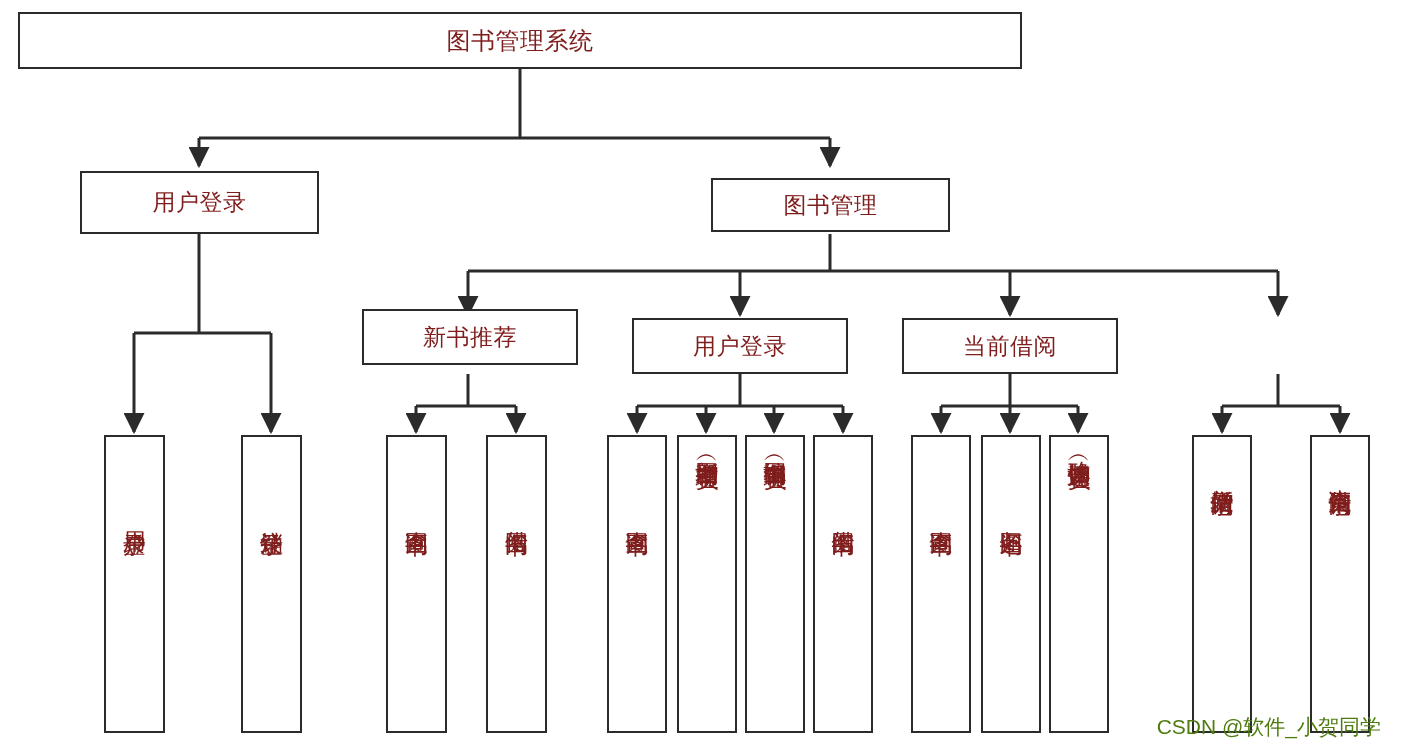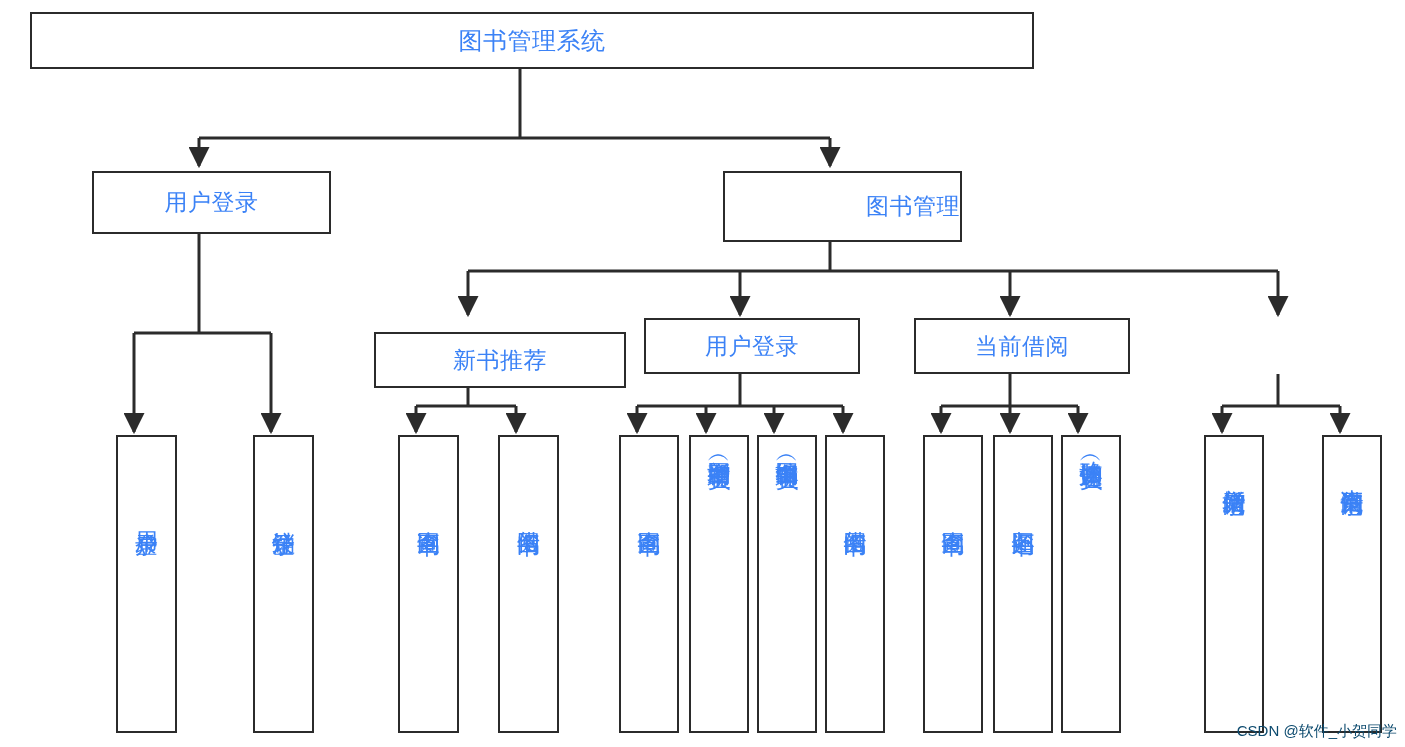--- a/index.html
+++ b/index.html
@@ -26,23 +26,22 @@
     pointer-events: none;
   }
   .node {
     position: absolute;
     box-sizing: border-box;
     border: 2px solid #2b2b2b;
     background: #ffffff;
     display: flex;
     align-items: center;
     justify-content: center;
-    color: #3b82f6;
+    color: #7f1d1d;
     z-index: 2;
-    margin-left: 12px;
   }
   .node .lbl {
     display: block;
     line-height: 1.25;
     letter-spacing: 0.5px;
   }
   
   .node.h .lbl {
     writing-mode: horizontal-tb;
     font-size: 23px;
@@ -57,24 +56,24 @@
   .node.v .lbl {
     writing-mode: vertical-rl;
     text-orientation: upright;
     font-size: 23px;
     line-height: 1.08;
     letter-spacing: 1px;
     white-space: nowrap;
   }
   #watermark {
     position: absolute;
-    right: 8px;
+    right: 24px;
     bottom: 6px;
-    font-size: 15px;
-    color: #0c4a6e;
+    font-size: 21px;
+    color: #4d7c0f;
     z-index: 5;
     white-space: nowrap;
   }
 </style>
 </head>
 <body>
 
 <div id="stage">
 
   <svg id="wires" viewBox="0 0 1405 747" width="1405" height="747">
@@ -127,25 +126,25 @@
     </g>
   </svg>
 
   <div class="node h root" style="left:18px; top:12px; width:1004px; height:57px;">
     <span class="lbl">图书管理系统</span>
   </div>
 
   <div class="node h" style="left:80px; top:171px; width:239px; height:63px;">
     <span class="lbl">用户登录</span>
   </div>
-  <div class="node h" style="left:711px; top:171px; width:239px; height:71px;justify-content:flex-end;">
+  <div class="node h" style="left:711px; top:178px; width:239px; height:54px;">
     <span class="lbl">图书管理</span>
   </div>
 
-  <div class="node h" style="left:362px; top:332px; width:252px; height:56px;">
+  <div class="node h" style="left:362px; top:309px; width:216px; height:56px;">
     <span class="lbl">新书推荐</span>
   </div>
   <div class="node h" style="left:632px; top:318px; width:216px; height:56px;">
     <span class="lbl">用户登录</span>
   </div>
   <div class="node h" style="left:902px; top:318px; width:216px; height:56px;">
     <span class="lbl">当前借阅</span>
   </div>
 
   <div class="node v" style="left:104px; top:435px; width:61px; height:298px; padding-top:76px;">

